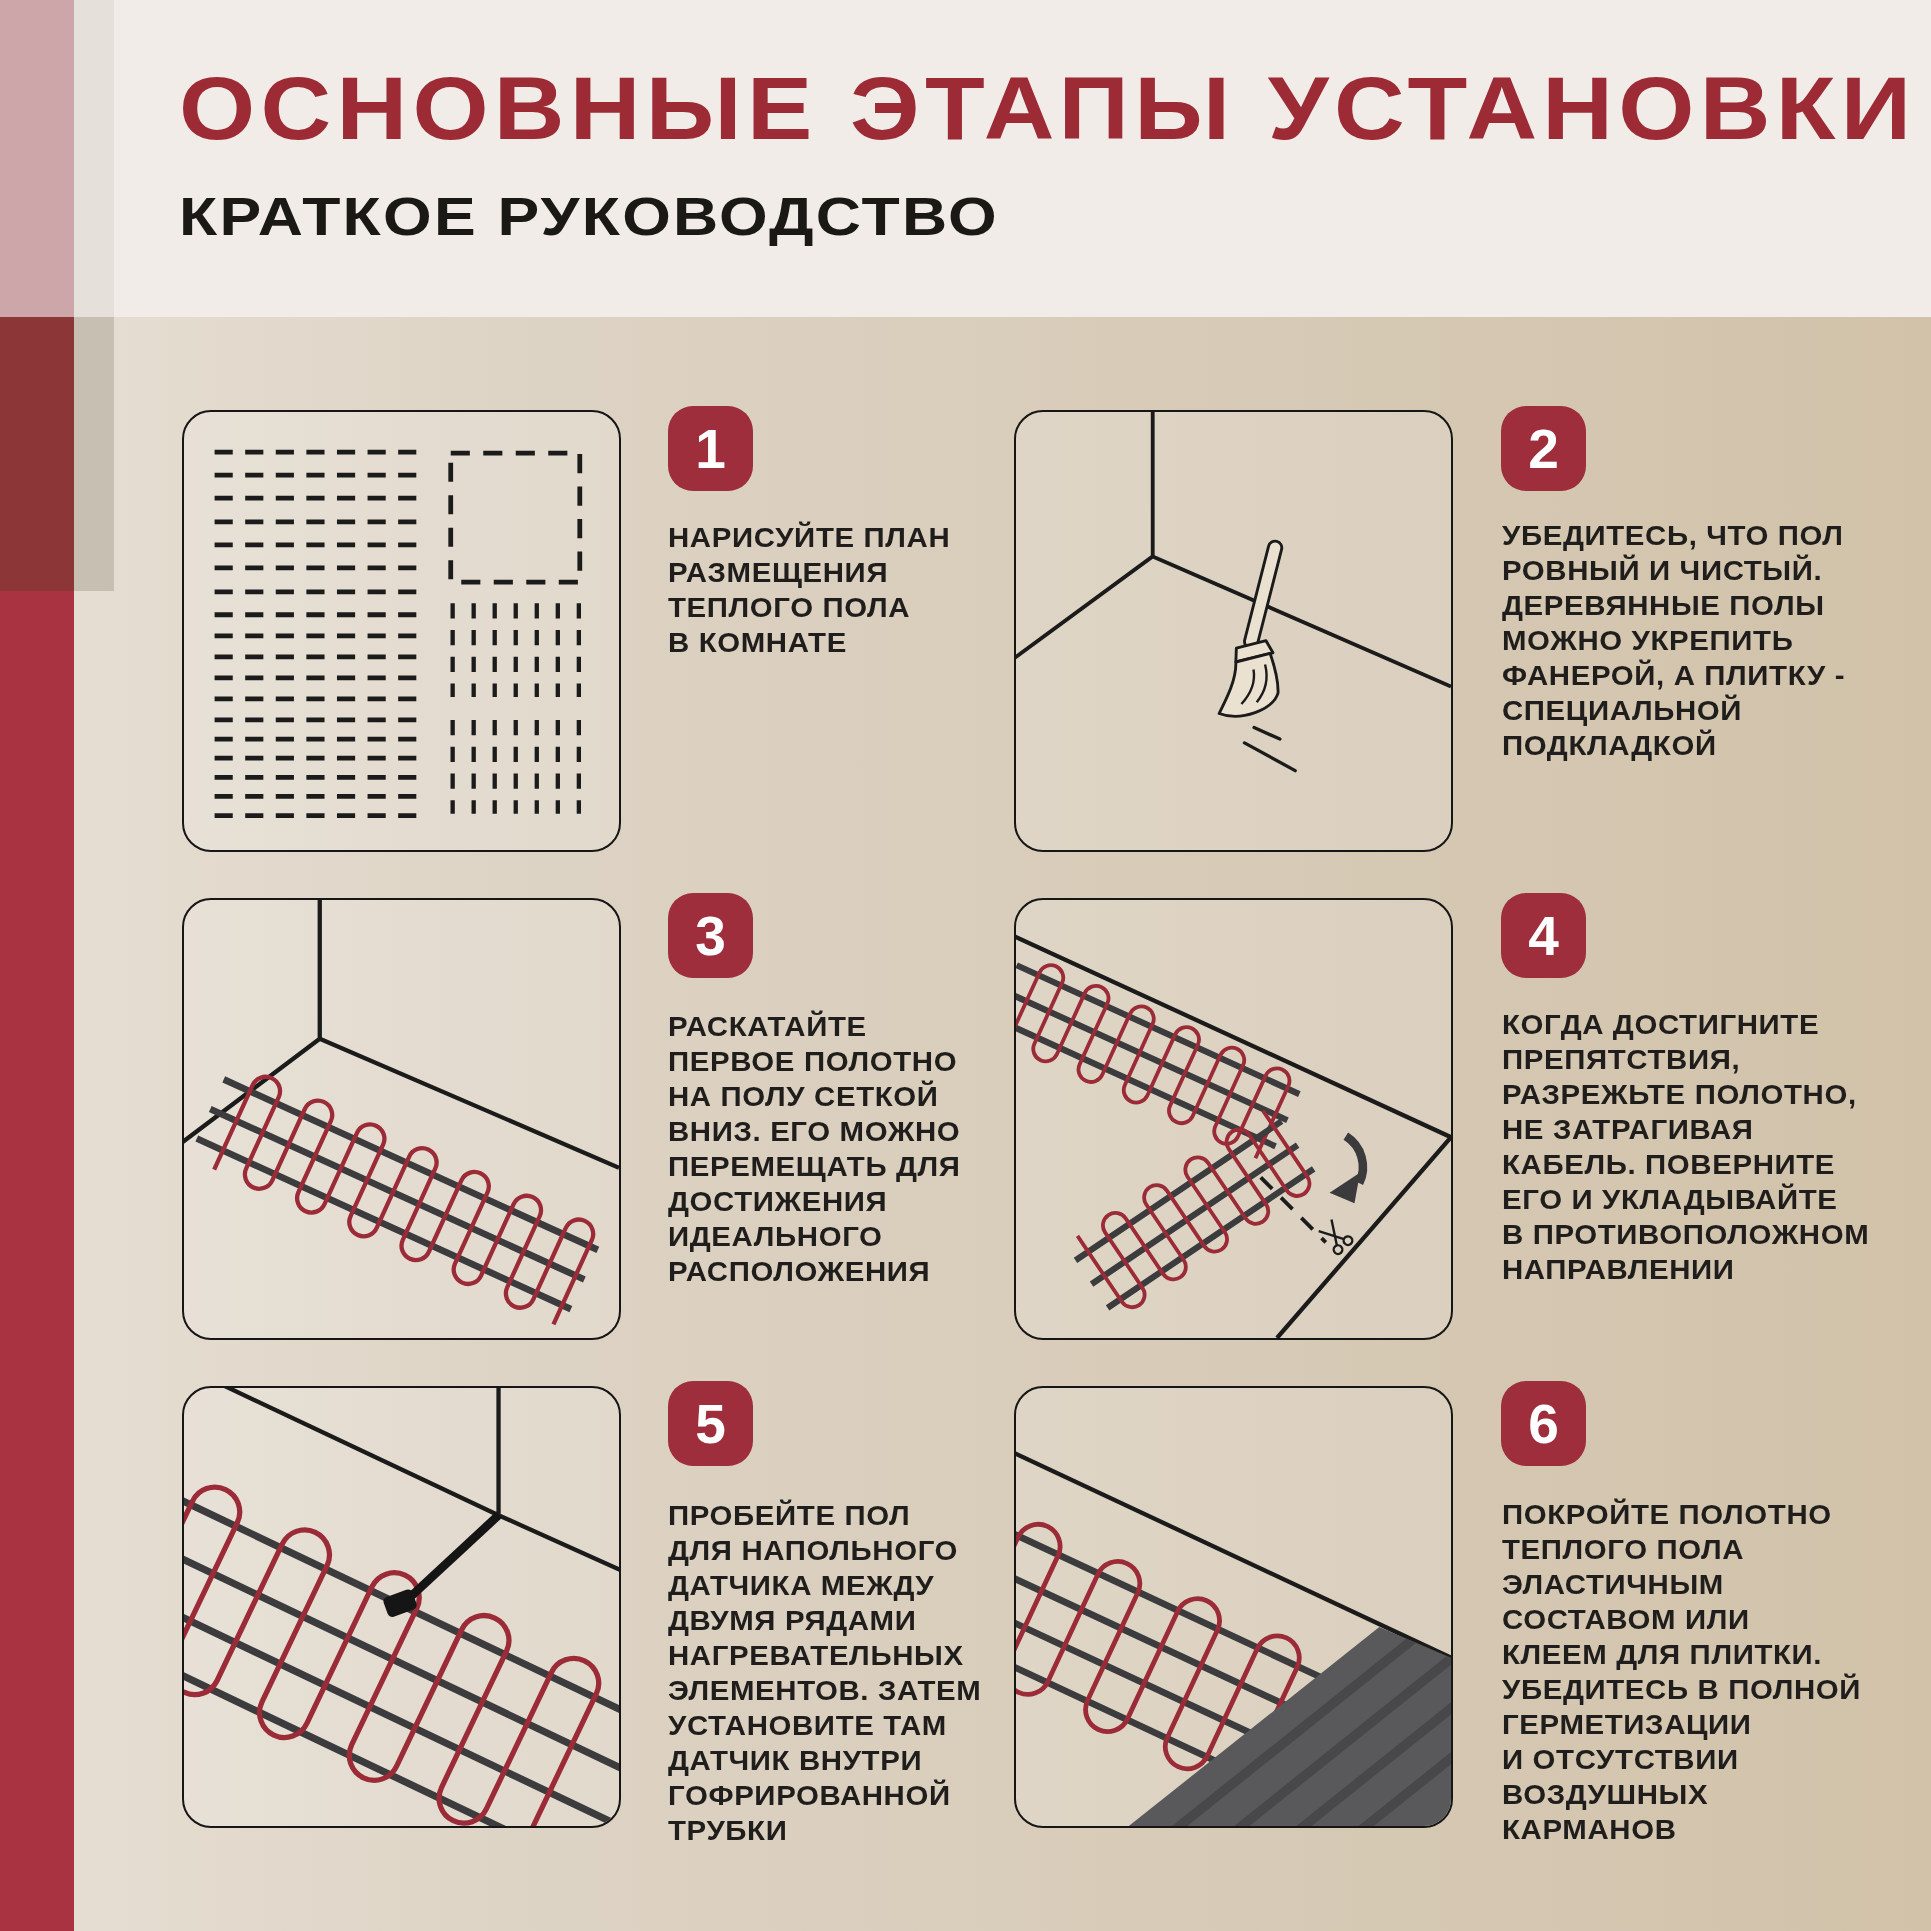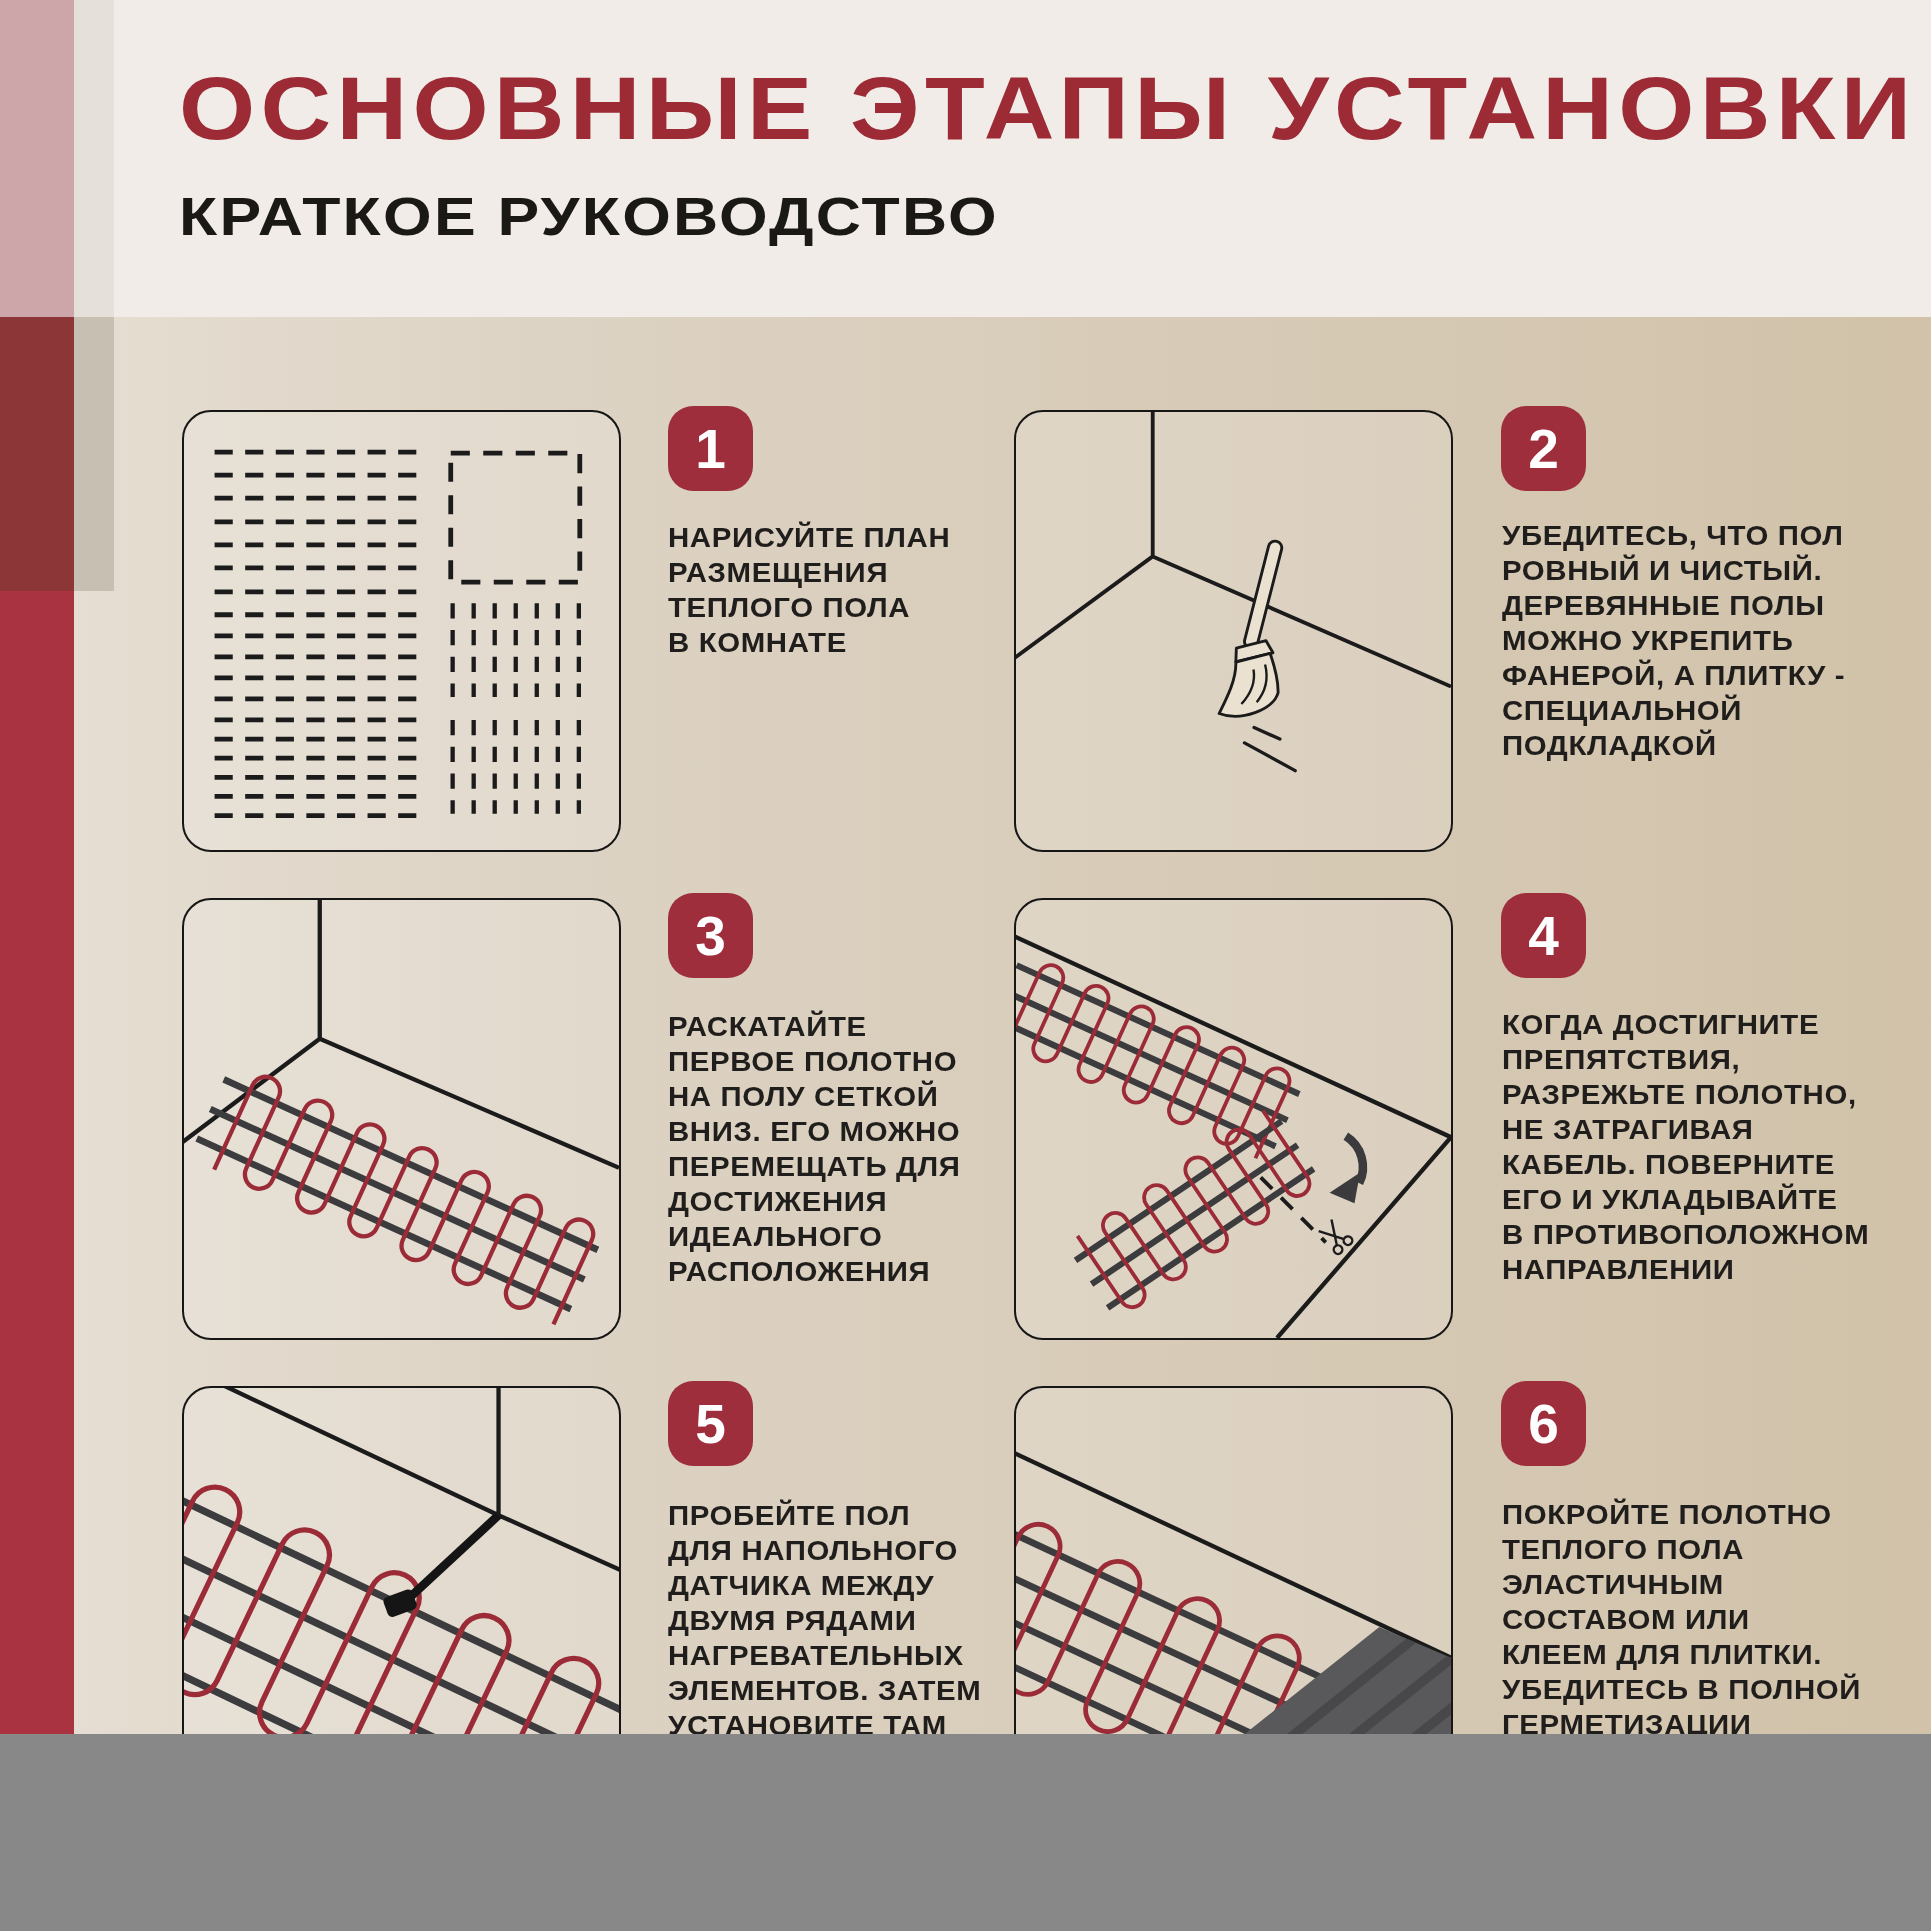--- a/index.html
+++ b/index.html
@@ -1,17 +1,17 @@
 <!DOCTYPE html>
 <html><head>
 <meta charset="utf-8">
 <style>
   html,body{margin:0;padding:0;background:#888;}
   .page{
-    position:relative;width:1931px;height:1734px;overflow:hidden;
+    position:relative;width:1931px;height:1931px;overflow:hidden;
     font-family:"Liberation Sans", sans-serif;
     background:#f1ece7;
   }
   
   .header-band{position:absolute;left:0;top:0;width:1931px;height:317px;background:#f1ece7;}
   
   .content-band{position:absolute;left:0;top:317px;width:1931px;height:1614px;
     background:linear-gradient(90deg,#e7dfd4 0%,#ddd3c4 28%,#d1c2a9 100%);}
   
   .st{position:absolute;}

